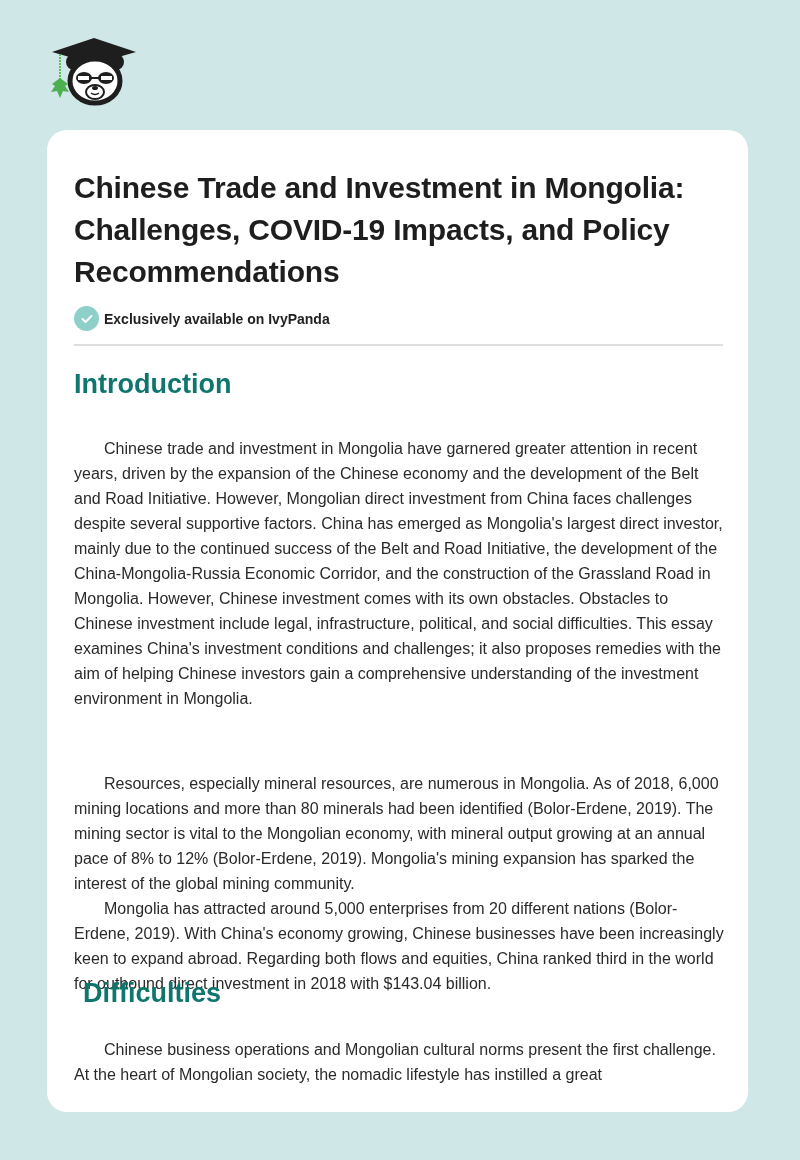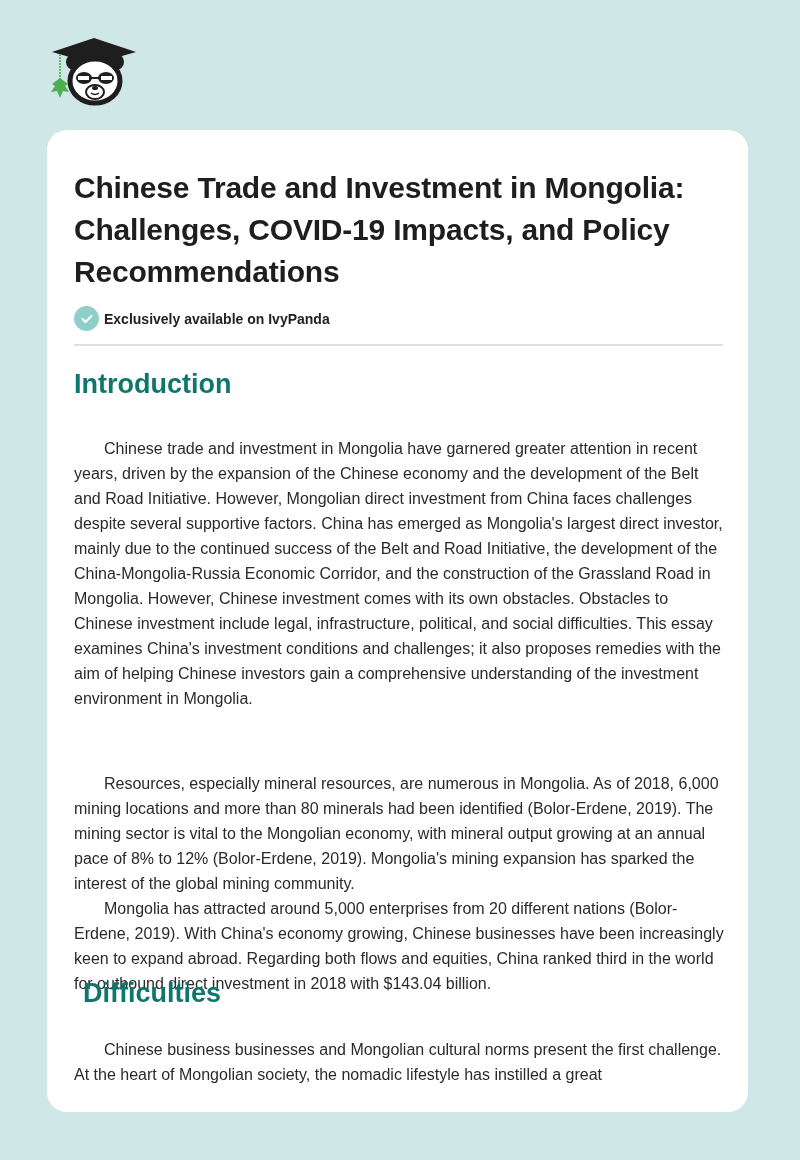--- a/index.html
+++ b/index.html
@@ -181,15 +181,15 @@
     </div>
 
     <div class="divider"></div>
 
     <h2 class="h-intro">Introduction</h2>
     <p class="p1">Chinese trade and investment in Mongolia have garnered greater attention in recent years, driven by the expansion of the Chinese economy and the development of the Belt and Road Initiative. However, Mongolian direct investment from China faces challenges despite several supportive factors. China has emerged as Mongolia's largest direct investor, mainly due to the continued success of the Belt and Road Initiative, the development of the China-Mongolia-Russia Economic Corridor, and the construction of the Grassland Road in Mongolia. However, Chinese investment comes with its own obstacles. Obstacles to Chinese investment include legal, infrastructure, political, and social difficulties. This essay examines China's investment conditions and challenges; it also proposes remedies with the aim of helping Chinese investors gain a comprehensive understanding of the investment environment in Mongolia.</p>
     <p class="p2">Resources, especially mineral resources, are numerous in Mongolia. As of 2018, 6,000 mining locations and more than 80 minerals had been identified (Bolor-Erdene, 2019). The mining sector is vital to the Mongolian economy, with mineral output growing at an annual pace of 8% to 12% (Bolor-Erdene, 2019). Mongolia's mining expansion has sparked the interest of the global mining community.</p>
     <p class="p3">Mongolia has attracted around 5,000 enterprises from 20 different nations (Bolor-Erdene, 2019). With China's economy growing, Chinese businesses have been increasingly keen to expand abroad. Regarding both flows and equities, China ranked third in the world for outbound direct investment in 2018 with $143.04 billion.</p>
 
     <h2 class="h-diff">Difficulties</h2>
-    <p class="p4">Chinese business businesses and Mongolian cultural norms present the first challenge. At the heart of Mongolian society, the nomadic lifestyle has instilled a great</p>
+    <p class="p4">Chinese business operations and Mongolian cultural norms present the first challenge. At the heart of Mongolian society, the nomadic lifestyle has instilled a great</p>
   </div>
 </main>
 
 </body></html>

